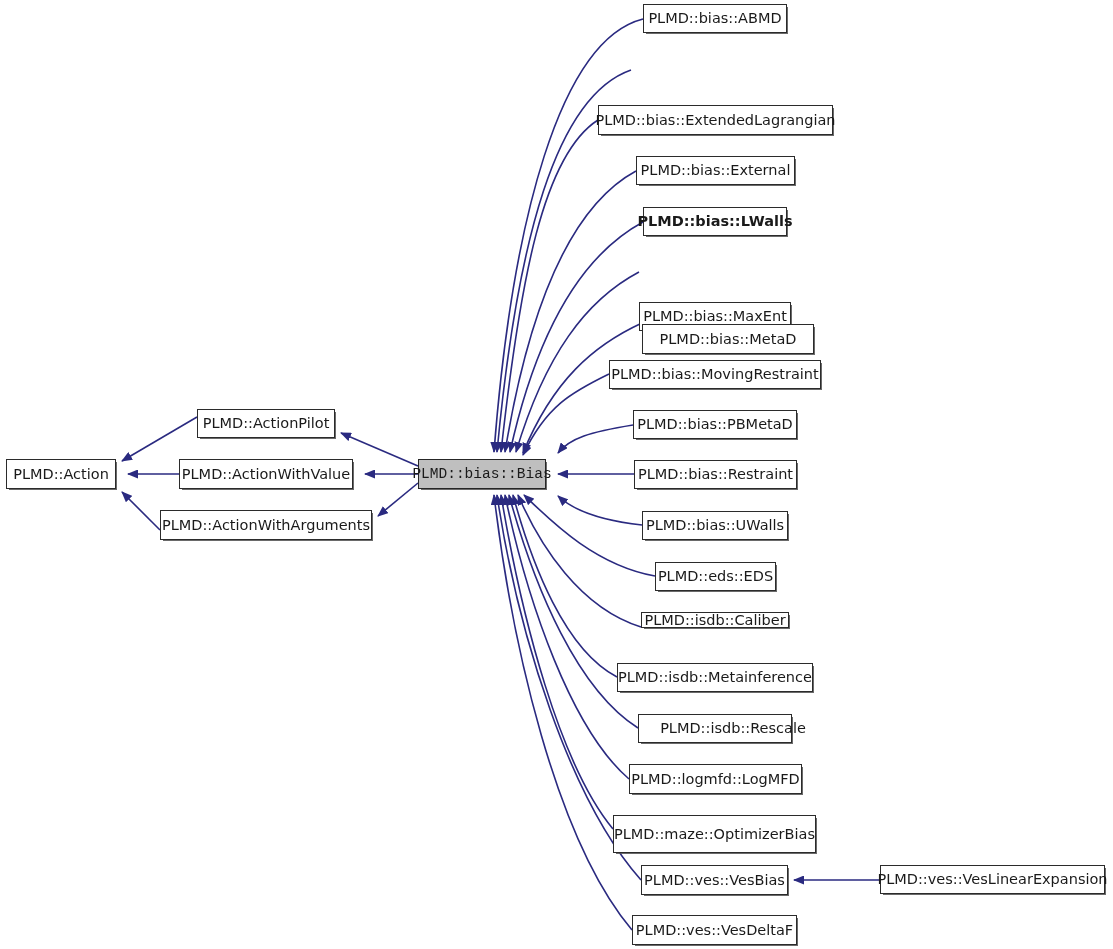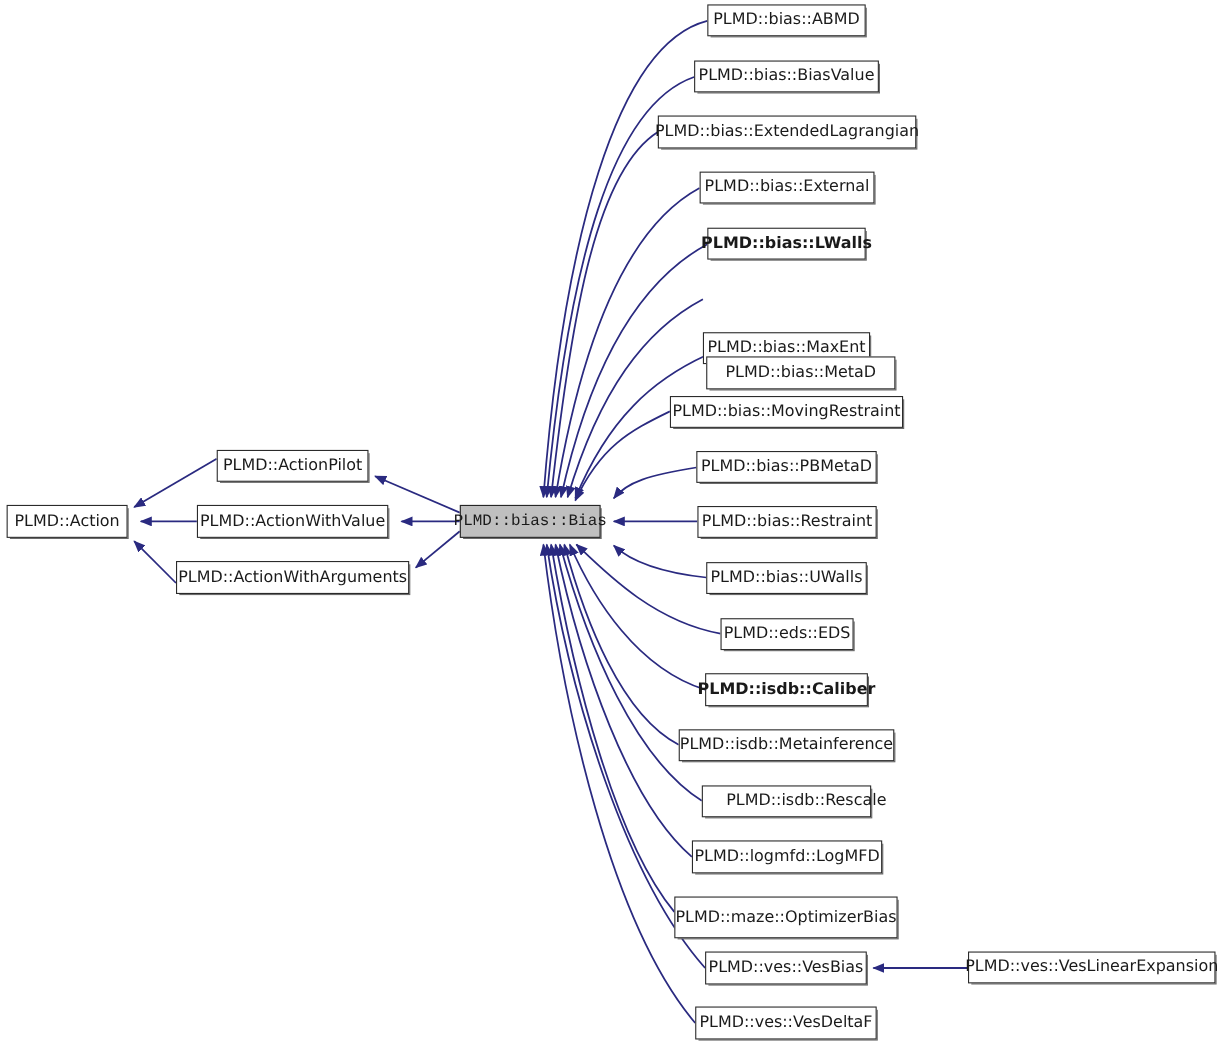--- a/index.html
+++ b/index.html
@@ -111,23 +111,20 @@
   </div>
 
   <div class="node current" style="left:418px;top:459px;width:128px;height:30px;font-family:Liberation Mono, monospace;">
     <span class="node-label">PLMD::bias::Bias</span>
   </div>
 
   <div class="node" style="left:643px;top:4px;width:144px;height:29px;">
     <span class="node-label">PLMD::bias::ABMD</span>
   </div>
 
-  <div class="node" style="left:631px;top:55px;width:168px;height:29px;">
-    <span class="node-label">PLMD::bias::BiasValue</span>
-  </div>
 
   <div class="node" style="left:598px;top:105px;width:235px;height:30px;">
     <span class="node-label">PLMD::bias::ExtendedLagrangian</span>
   </div>
 
   <div class="node" style="left:636px;top:156px;width:159px;height:29px;">
     <span class="node-label">PLMD::bias::External</span>
   </div>
 
   <div class="node" style="left:643px;top:207px;width:144px;height:29px;font-weight:bold;">
@@ -155,21 +152,21 @@
   </div>
 
   <div class="node" style="left:642px;top:511px;width:146px;height:29px;">
     <span class="node-label">PLMD::bias::UWalls</span>
   </div>
 
   <div class="node" style="left:655px;top:562px;width:121px;height:29px;">
     <span class="node-label">PLMD::eds::EDS</span>
   </div>
 
-  <div class="node" style="left:641px;top:612px;width:148px;height:30px;font-weight:bold;">
+  <div class="node" style="left:641px;top:612px;width:148px;height:16px;">
     <span class="node-label">PLMD::isdb::Caliber</span>
   </div>
 
   <div class="node" style="left:617px;top:663px;width:196px;height:29px;">
     <span class="node-label">PLMD::isdb::Metainference</span>
   </div>
 
   <div class="node" style="left:638px;top:714px;width:154px;height:29px;padding-left:36px;">
     <span class="node-label">PLMD::isdb::Rescale</span>
   </div>

